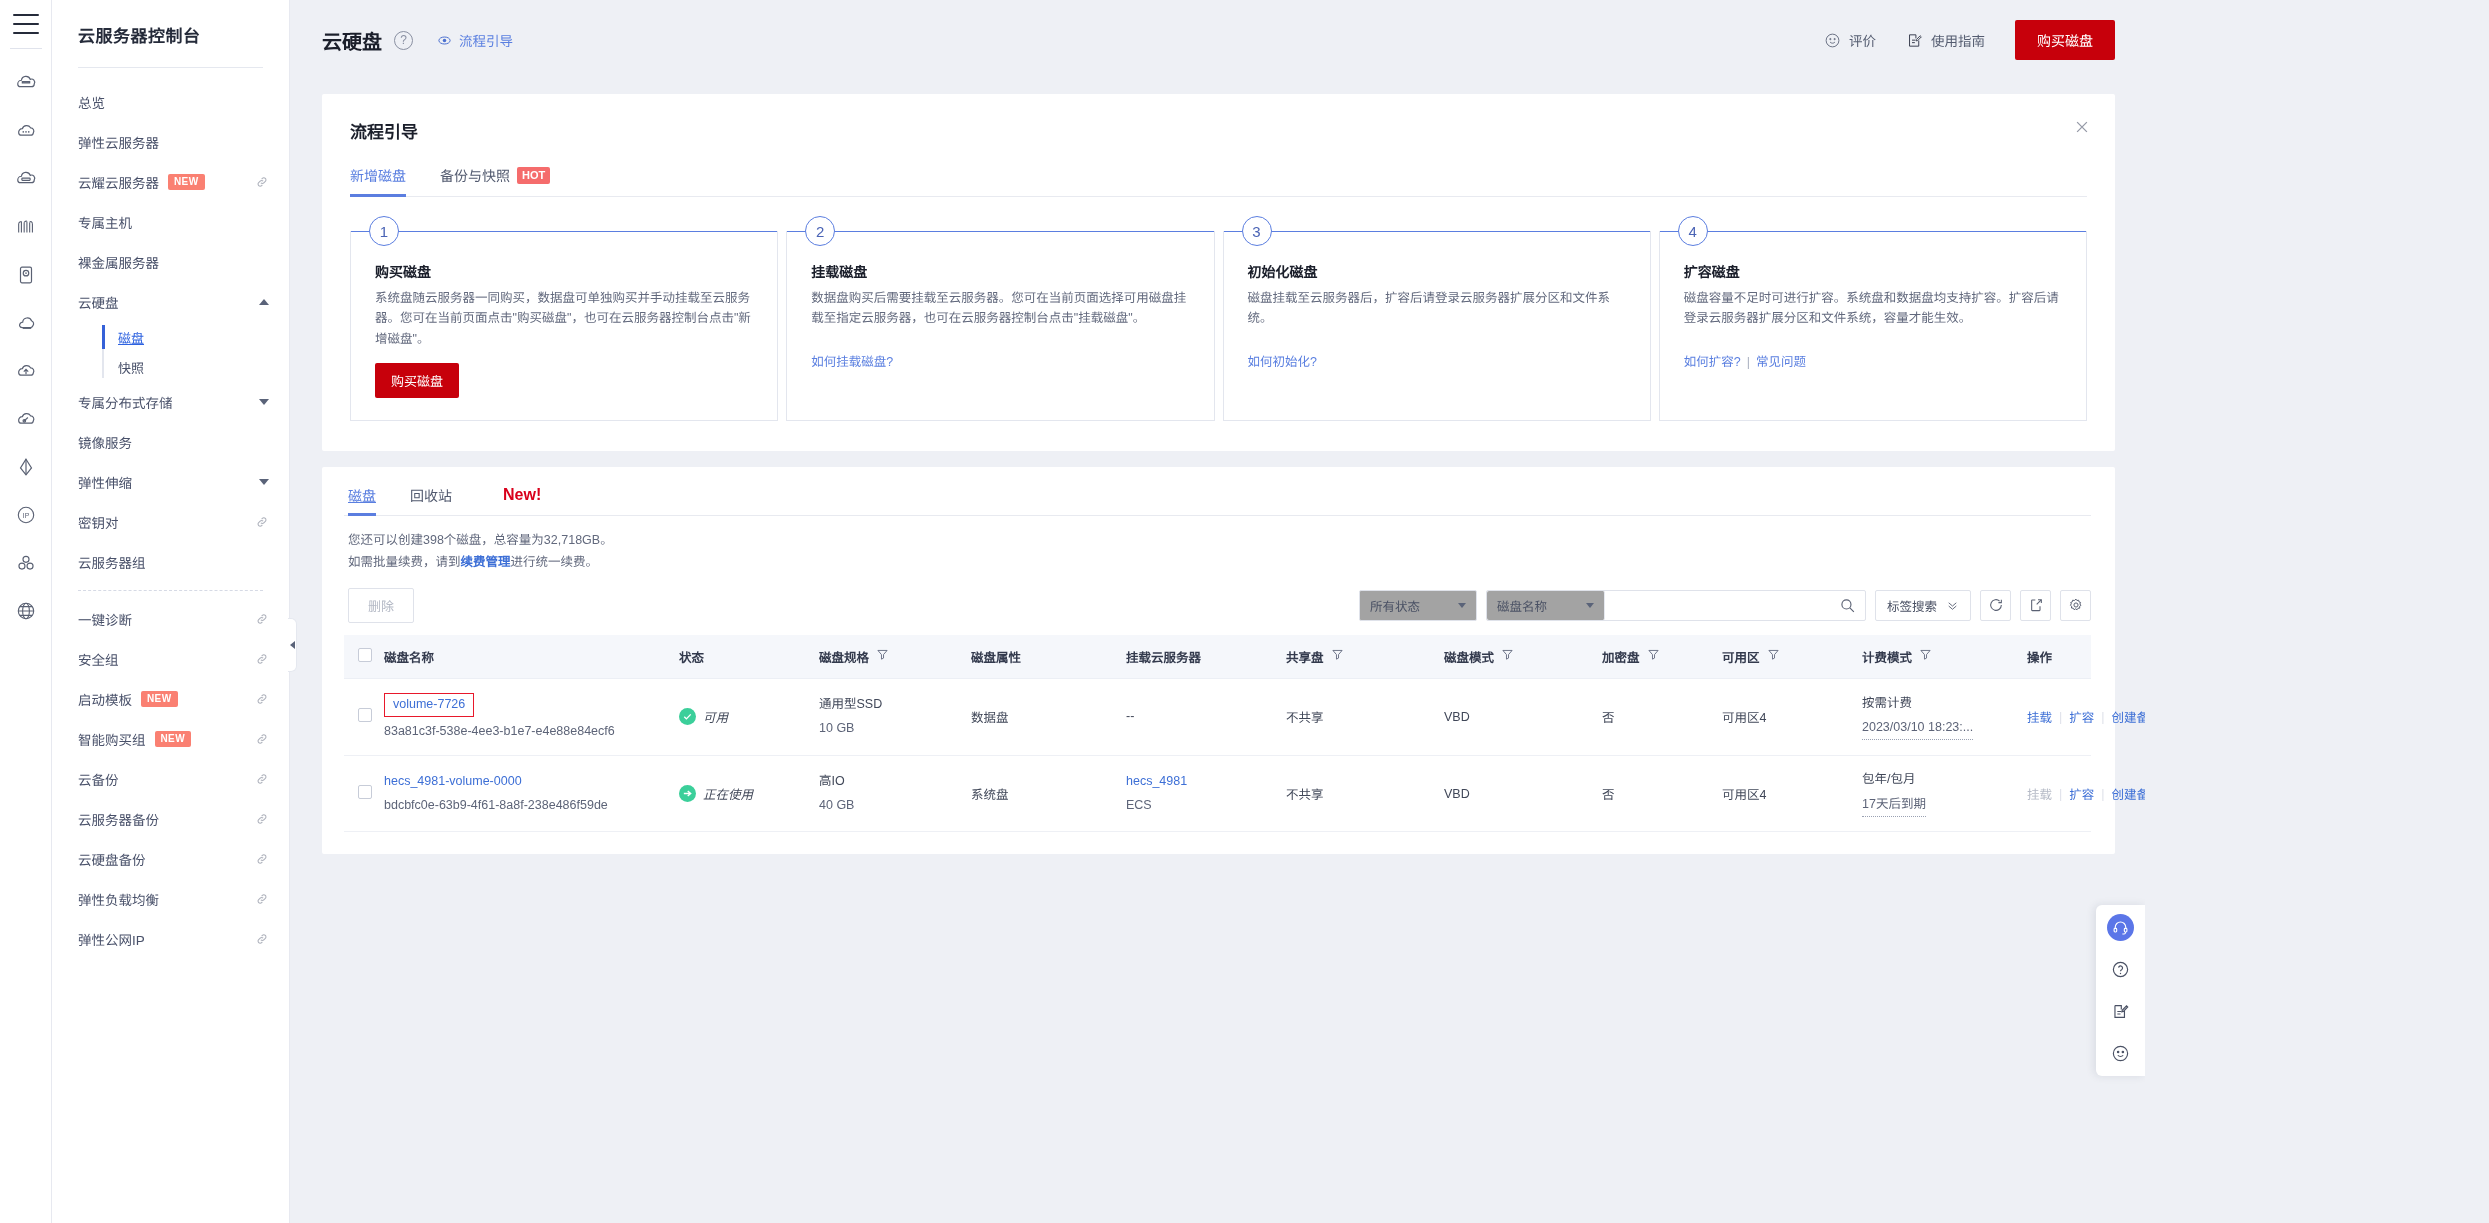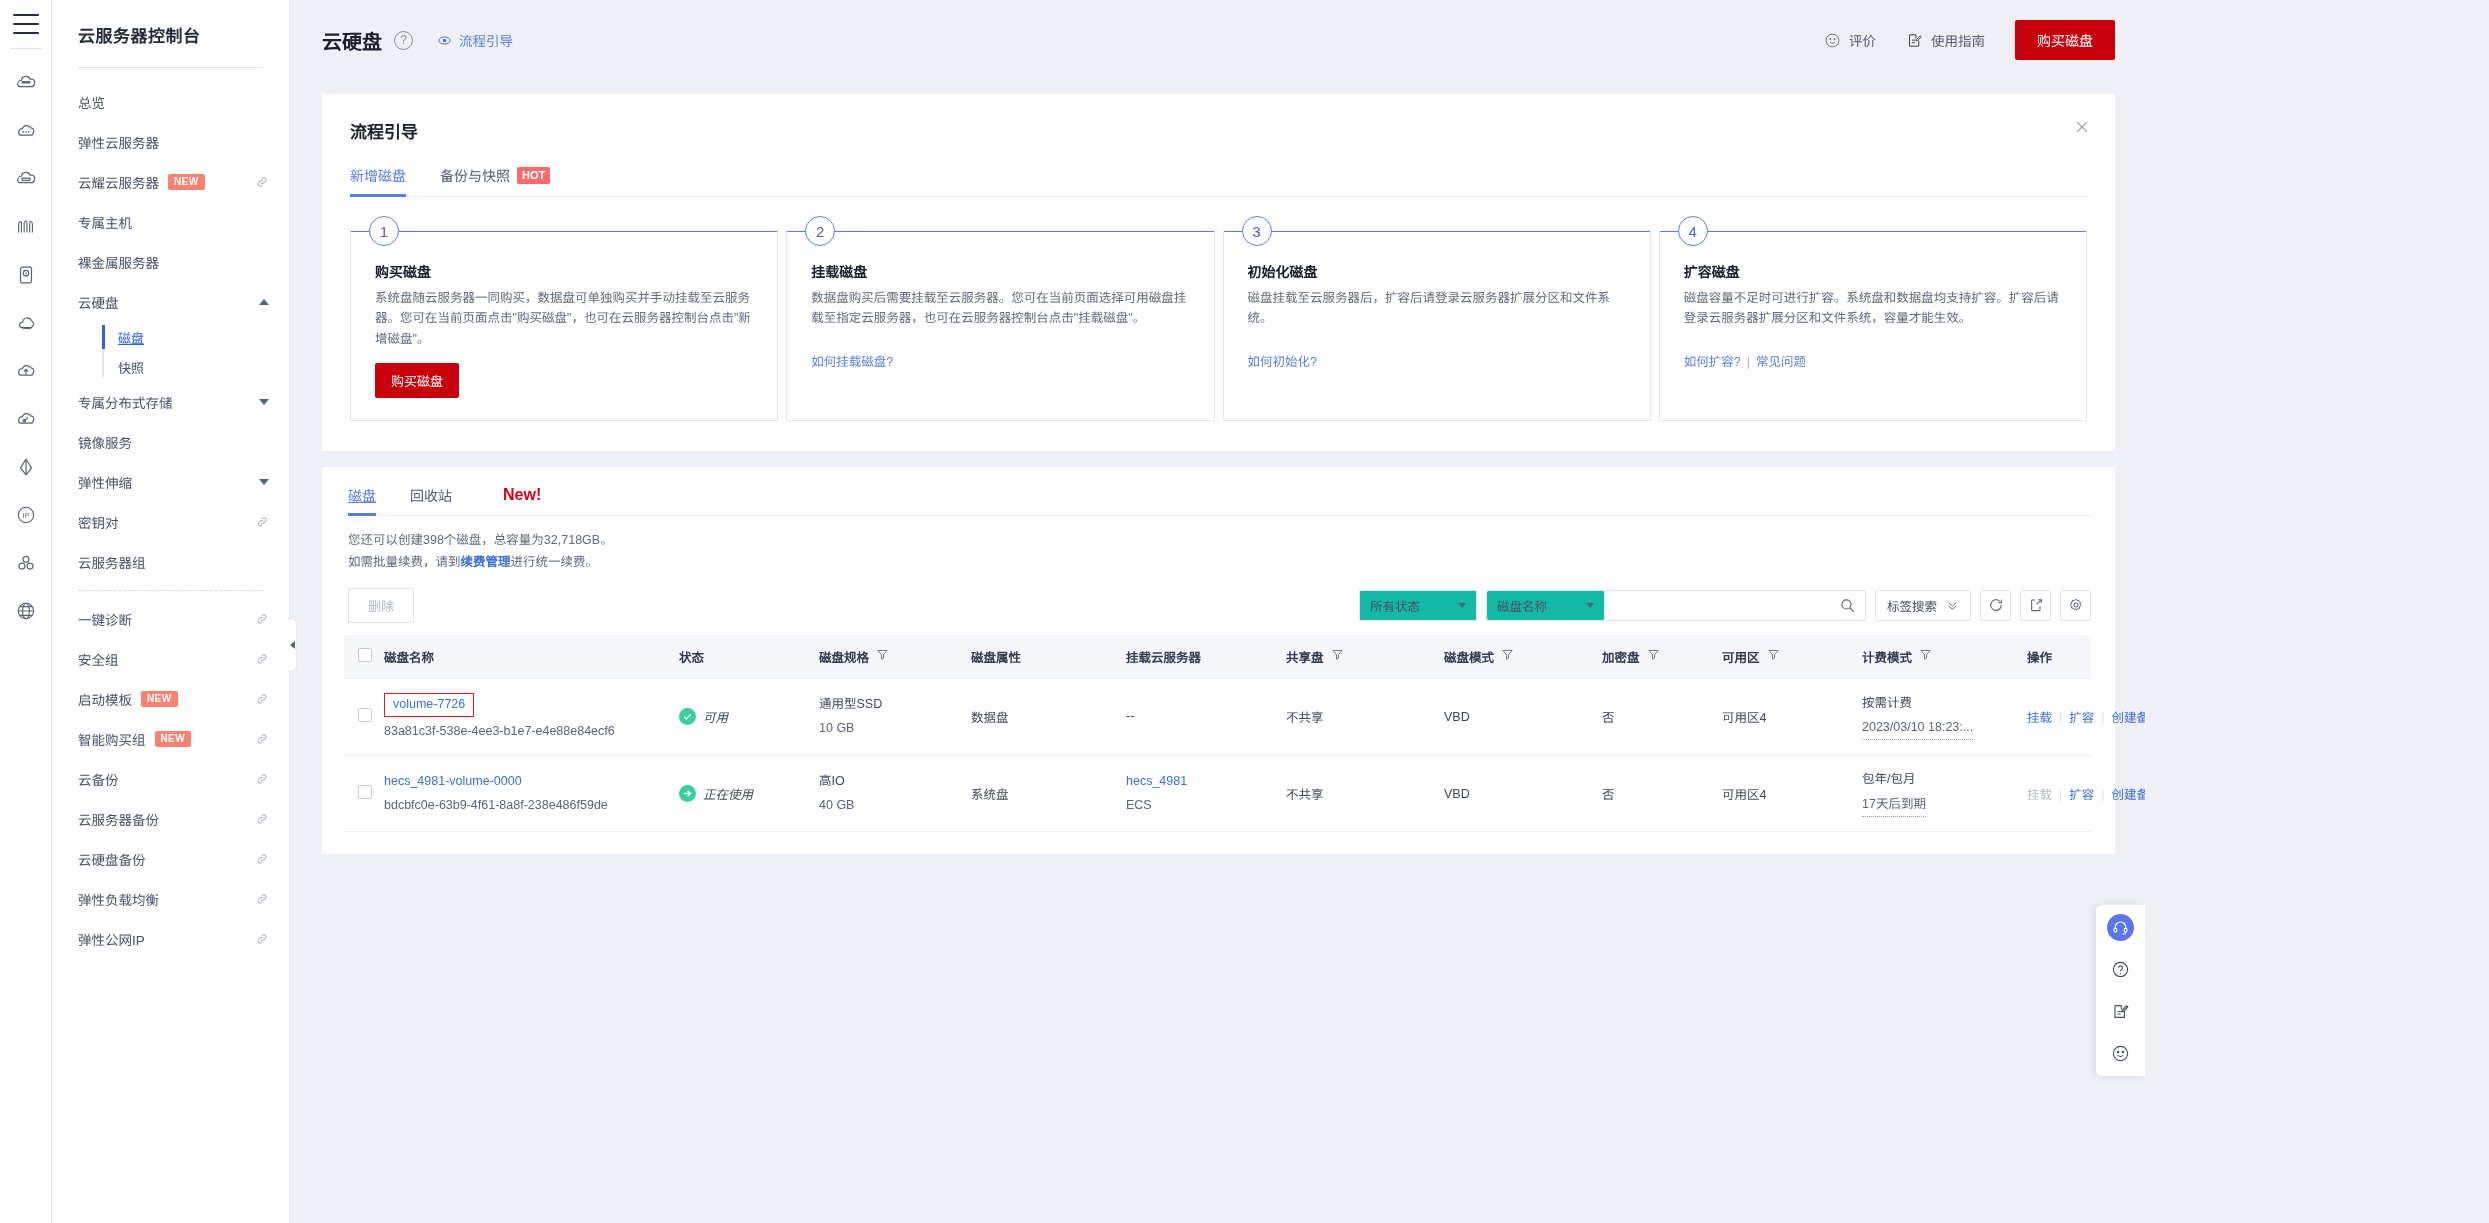--- a/index.html
+++ b/index.html
@@ -173,21 +173,21 @@
                 color: #62697d; line-height: 1.75; }
   .quota-text a { color: #3d6fd6; text-decoration: none; font-weight: 600; }
   .toolbar-row { display: flex; align-items: center; margin-top: 14px; padding-left: 4px; }
   .btn-ghost {
     border: 1px solid #dfe2ea; background: #fff; color: #b5bac6;
     font-size: 13px; padding: 7px 19px; border-radius: 2px; cursor: not-allowed;
     font-family: inherit;
   }
   .toolbar-right { margin-left: auto; display: flex; align-items: center; gap: 9px; }
   .select-box {
-    border: 1px solid #dfe2ea; background: #14b8a6; height: 31px; min-width: 118px;
+    border: 1px solid #dfe2ea; background: #a3a3a3; height: 31px; min-width: 118px;
     display: flex; align-items: center; justify-content: space-between;
     padding: 0 10px; font-size: 12.5px; color: #4a5164; cursor: pointer;
     border-radius: 2px;
   }
   .sel-caret { width: 0; height: 0; border-left: 4.5px solid transparent;
                border-right: 4.5px solid transparent; border-top: 5px solid #5a6379;
                margin-left: 16px; }
   .search-group { display: flex; align-items: stretch; border: 1px solid #dfe2ea;
                   background: #fff; height: 31px; border-radius: 2px; }
   .search-group .select-box { border: none; border-right: 1px solid #e6e9f0; height: 29px; }

